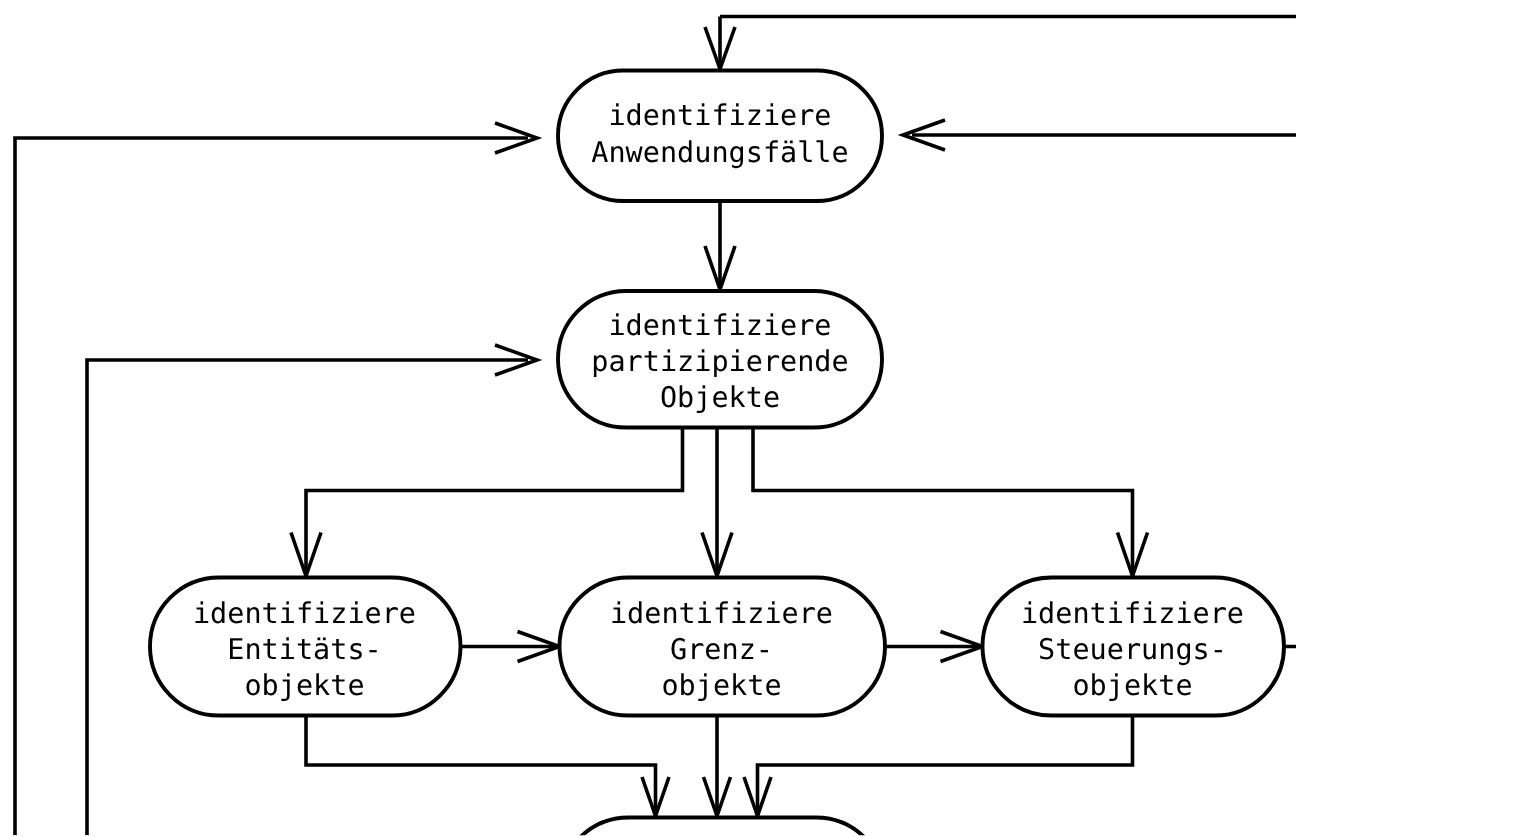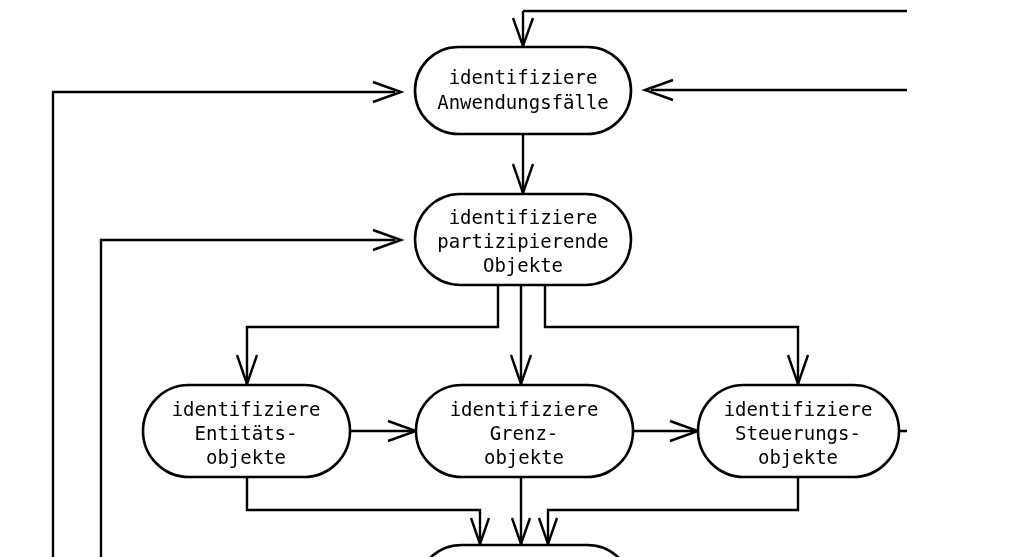--- a/index.html
+++ b/index.html
@@ -9,21 +9,20 @@
   }
   body {
     font-family: "DejaVu Sans Mono", "Liberation Mono", monospace;
   }
   #diagram-root {
     position: relative;
     width: 864px;
     height: 557px;
     background: #ffffff;
     overflow: hidden;
-    padding-left: 43px;
   }
   svg.flow {
     display: block;
     width: 1024px;
     height: 557px;
   }
   .node-shape {
     fill: #ffffff;
     stroke: #000000;
     stroke-width: 2.6;

